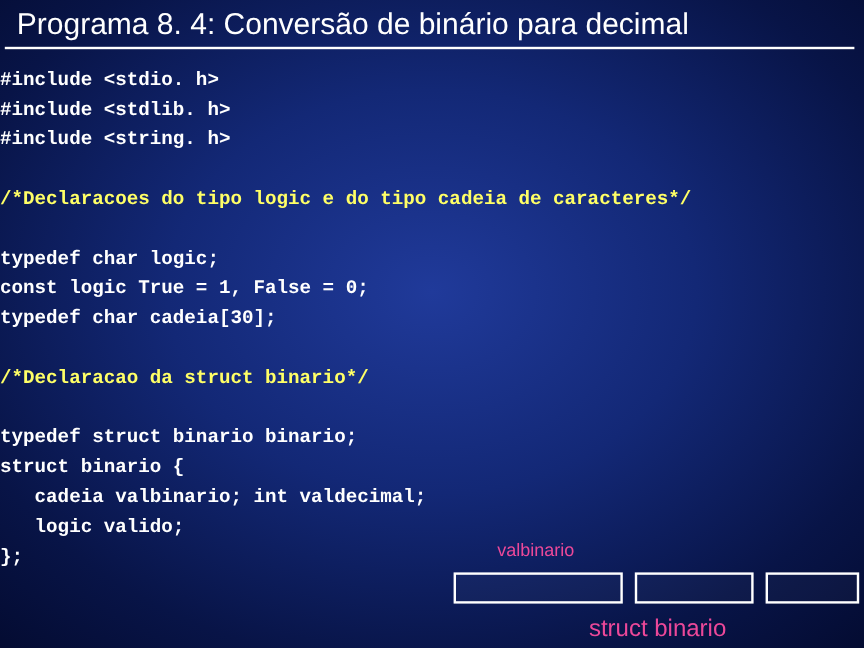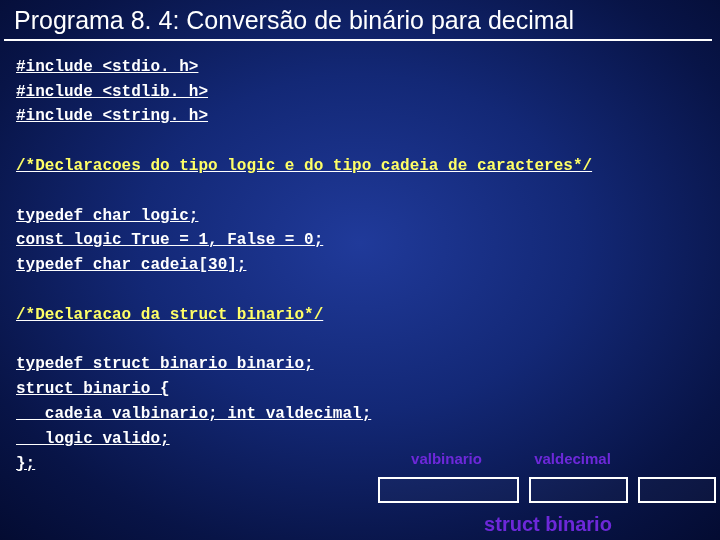--- a/index.html
+++ b/index.html
@@ -22,35 +22,34 @@
     border-bottom: 2px solid #ffffff;
     margin: 0 8px 0 4px;
     line-height: 1.15;
   }
   .code {
     font-family: "Courier New", Courier, monospace;
     font-weight: bold;
     color: #ffffff;
     font-size: 16px;
     line-height: 1.55;
-    padding: 14px 10px 0 16px;
+    padding: 14px 10px 0 0;
     white-space: pre;
-    text-decoration: underline;
   }
   .code .cmt {
     color: #ffff66;
   }
   .diagram {
     position: absolute;
     left: 378px;
     top: 445px;
     width: 340px;
-    color: #6d28d9;
+    color: #ec4899;
     font-family: Arial, Helvetica, sans-serif;
-    font-weight: bold;
+    font-weight: normal;
     text-align: center;
   }
   .row-boxes {
     display: flex;
     gap: 0;
   }
   .hdr {
     flex: 0 0 auto;
     font-size: 15px;
     line-height: 1.05;
@@ -97,21 +96,20 @@
 
 <span>typedef struct binario binario;</span>
 <span>struct binario {</span>
 <span>   cadeia valbinario; int valdecimal;</span>
 <span>   logic valido;</span>
 <span>};</span></div>
 
 <div class="diagram">
   <div class="row-boxes">
     <div class="hdr a">valbinario</div>
-    <div class="hdr b">valdecimal</div>
   </div>
   <div class="row-boxes">
     <div class="box a"></div>
     <div class="box b"></div>
     <div class="box c"></div>
   </div>
   <div class="caption">struct binario</div>
 </div>
 
 </body></html>

